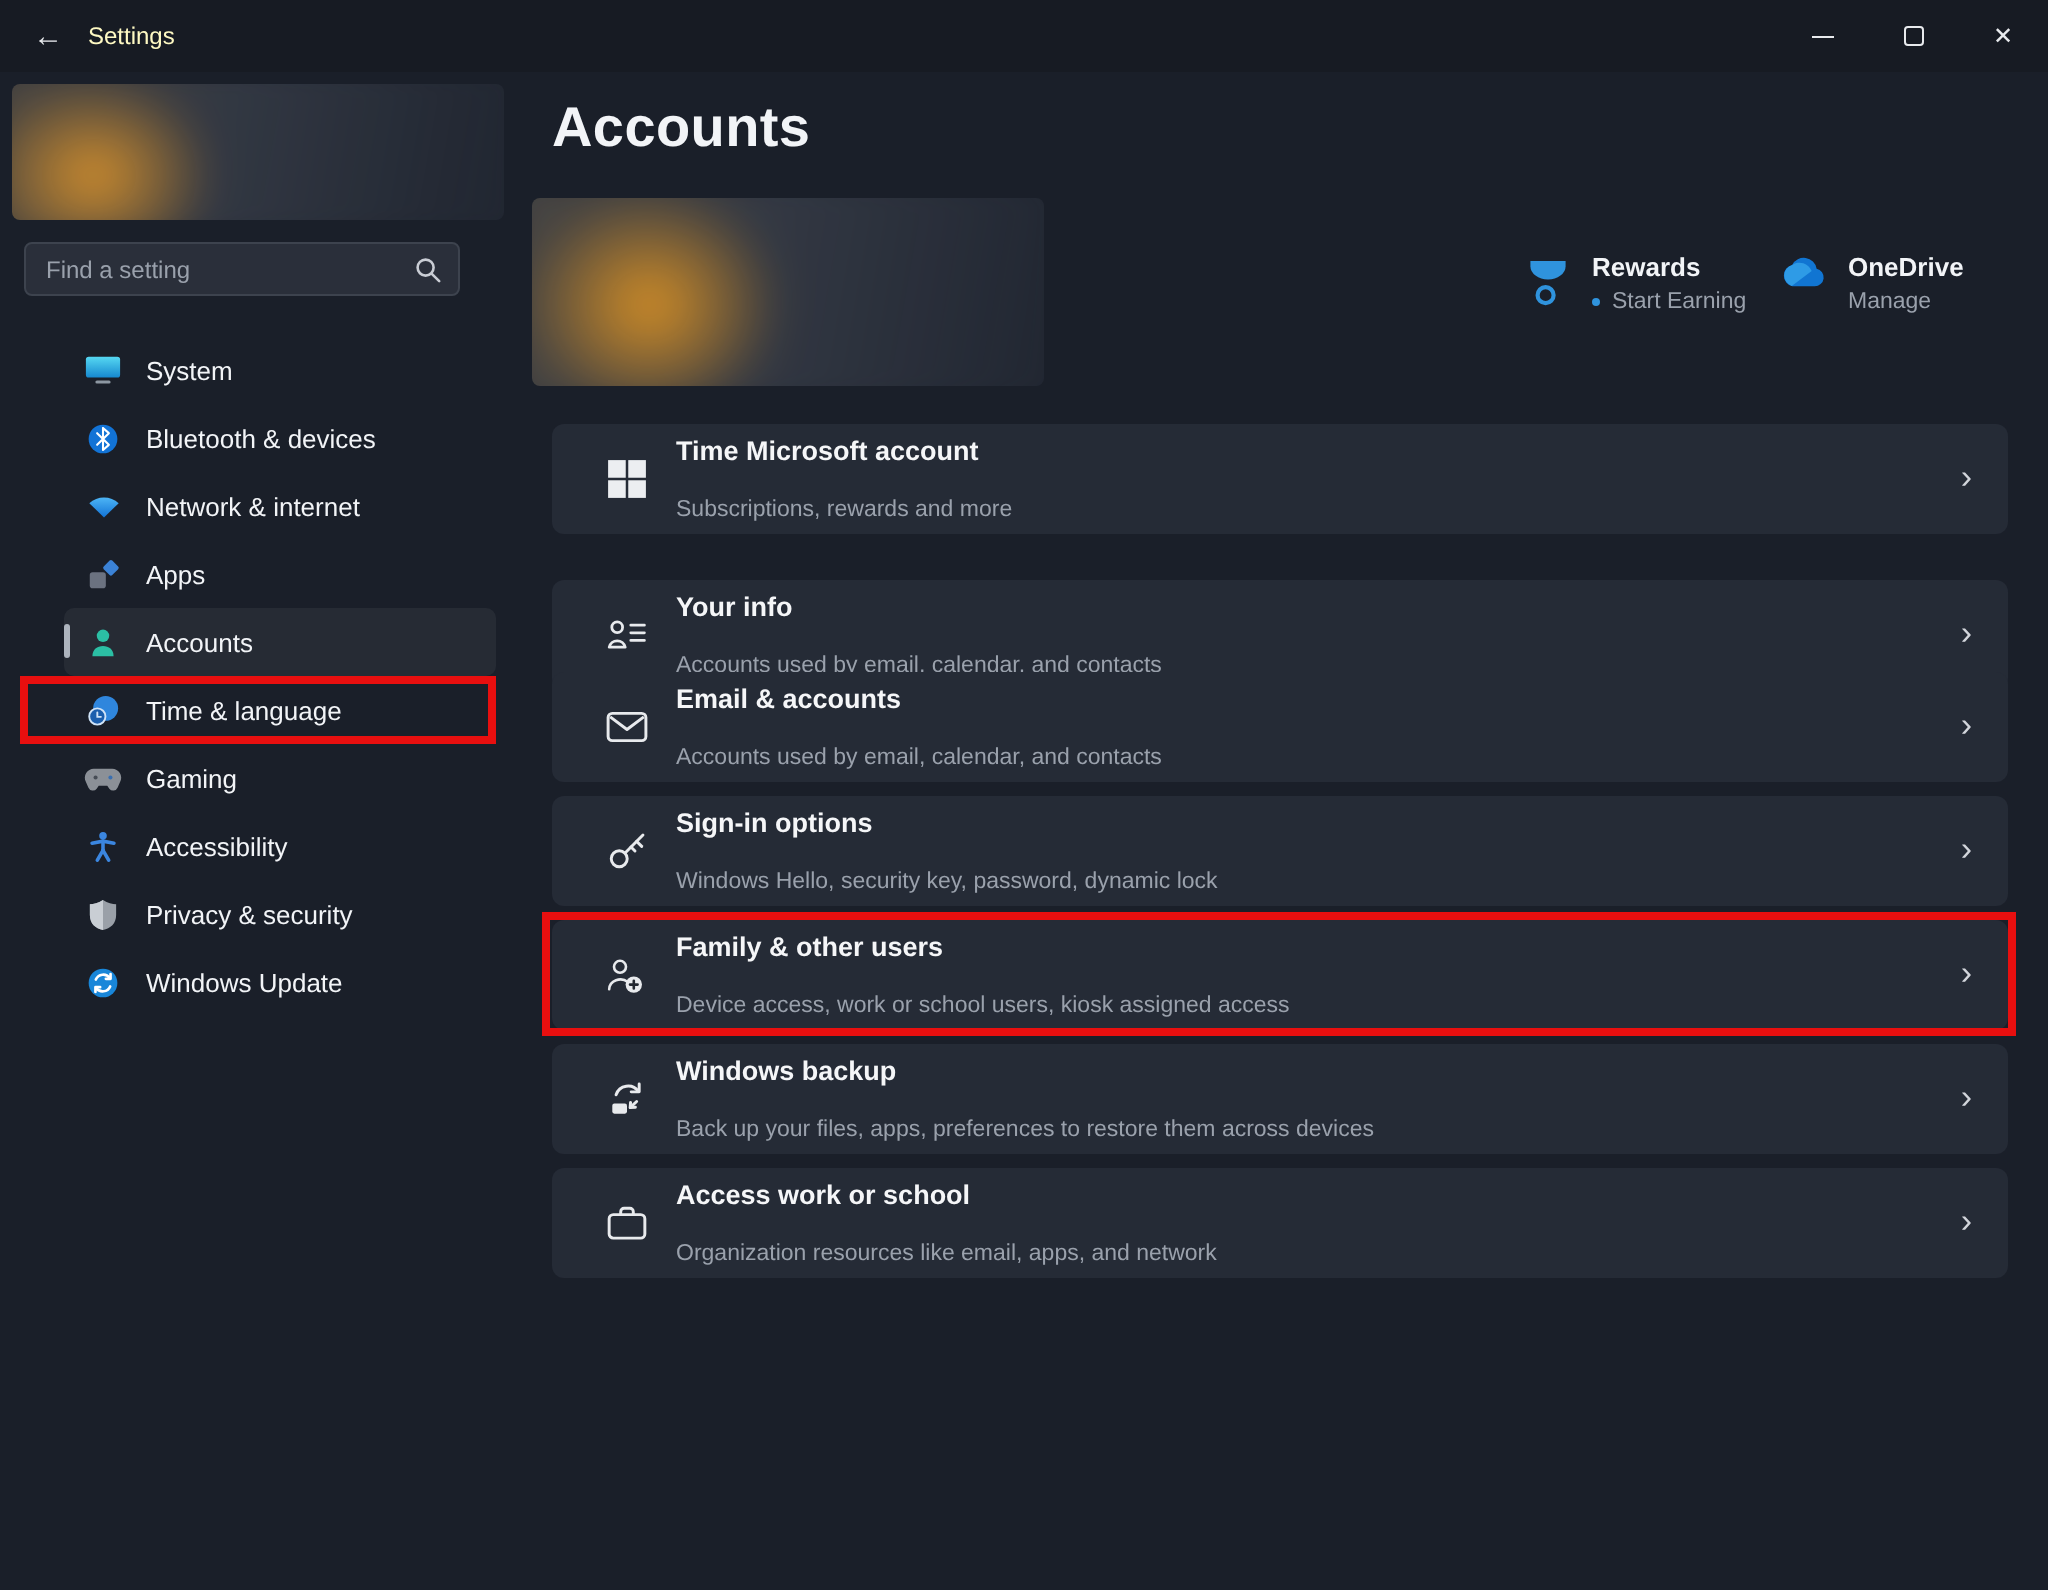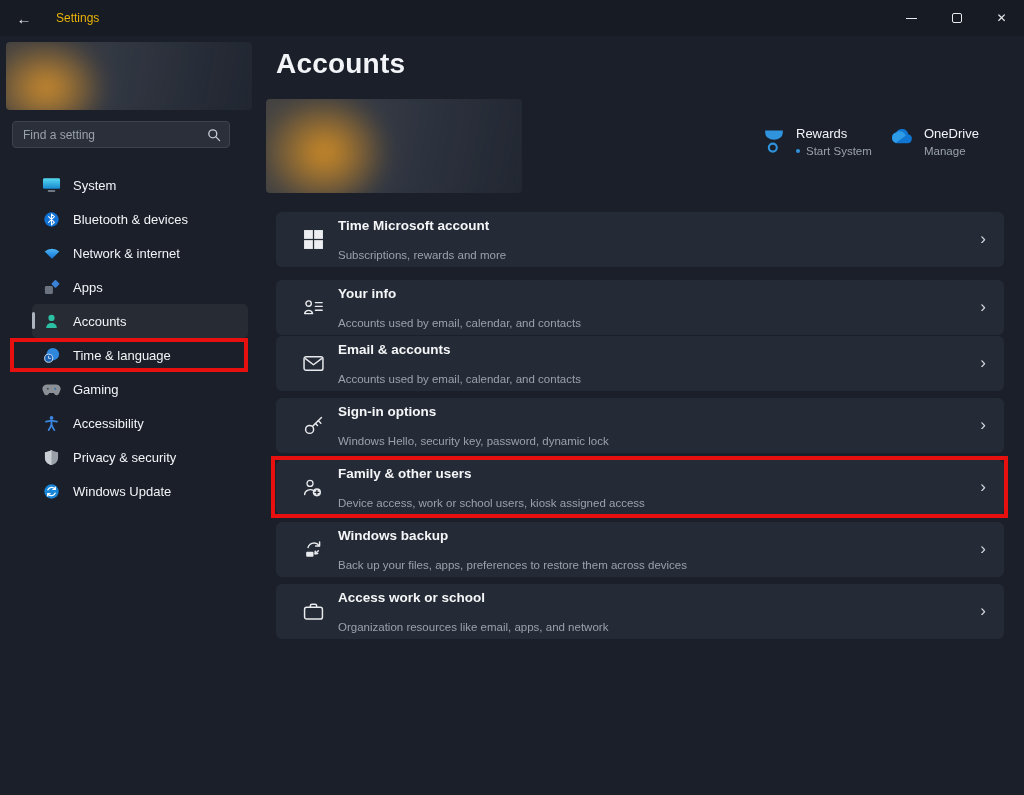--- a/index.html
+++ b/index.html
@@ -4,21 +4,21 @@
 <style>
   * { box-sizing: border-box; margin: 0; padding: 0; }
   html,body { width:1024px; height:795px; overflow:hidden; }
   body { font-family: "Liberation Sans", "DejaVu Sans", sans-serif; background:#1a1f29; color:#f2f4f7; }
   #app { position:relative; width:1024px; height:795px; background:#1a1f29; }
 
   
   .titlebar { position:absolute; left:0; top:0; width:1024px; height:36px; background:#171b23; }
   .back-btn { position:absolute; left:8px; top:4px; width:32px; height:28px; border:none; background:transparent;
               color:#e8eaed; font-size:15px; cursor:pointer; border-radius:4px; }
-  .tb-title { position:absolute; left:56px; top:11px; font-size:12px; color:#eab308; }
+  .tb-title { position:absolute; left:44px; top:11px; font-size:12px; color:#fef9c3; }
   .win-controls { position:absolute; right:0; top:0; height:36px; display:flex; }
   .wc { width:45px; height:36px; display:flex; align-items:center; justify-content:center; background:transparent;
         border:none; color:#e8eaed; cursor:pointer; }
   .wc .min-glyph { display:block; width:11px; height:1px; background:#e8eaed; }
   .wc .max-glyph { display:block; width:10px; height:10px; border:1px solid #e8eaed; border-radius:2px; }
   .wc.close { font-size:12px; }
 
   
   .sidebar { position:absolute; left:0; top:36px; width:260px; height:759px; }
   .profile-blur-wrap { position:absolute; left:6px; top:6px; width:246px; height:68px; border-radius:4px; overflow:hidden; }
@@ -45,21 +45,21 @@
   
   .main-title { position:absolute; left:276px; top:48px; font-size:28px; font-weight:700; letter-spacing:0.2px; }
   .banner-blur-wrap { position:absolute; left:266px; top:99px; width:256px; height:94px; border-radius:4px; overflow:hidden; }
   .banner-blur { position:absolute; inset:-16px; filter:blur(10px);
      background:
        radial-gradient(95px 85px at 26% 55%, rgba(222,148,36,0.95), rgba(222,148,36,0) 70%),
        linear-gradient(100deg, rgba(118,108,92,0.5) 0%, rgba(76,82,94,0.5) 45%, rgba(55,61,74,0.45) 78%, rgba(44,50,62,0.35) 100%); }
 
   .promo { position:absolute; top:126px; display:flex; align-items:flex-start; cursor:pointer; }
   .promo-icon { margin-right:11px; margin-top:2px; }
-  .promo-name { font-size:13px; font-weight:400; }
+  .promo-name { font-size:13px; font-weight:700; }
   .promo-sub { margin-top:4px; font-size:11.5px; color:#9aa1ac; display:flex; align-items:center; }
   .blue-dot { width:4px; height:4px; border-radius:50%; background:#2f93dd; margin-right:6px; display:inline-block; }
   #promo-rewards { left:763px; }
   #promo-onedrive { left:886px; }
 
   .card { position:absolute; left:276px; width:728px; height:55px; background:#252b36; border-radius:6px;
           display:flex; align-items:center; cursor:pointer; }
   .card-icon { width:26px; margin-left:24px; display:flex; justify-content:center; }
   .card-text { margin-left:12px; }
   .card-title { font-size:13.5px; font-weight:600; color:#f5f6f8; }
@@ -242,21 +242,21 @@
     <span class="promo-icon">
       <svg width="22" height="27" viewBox="0 0 22 27">
           <path d="M2.2 2.5 h17.6 v2.6 a8.8 6.6 0 0 1 -17.6 0 Z" fill="#2f93dd"></path>
           <circle cx="9.8" cy="19.6" r="4" fill="none" stroke="#2f93dd" stroke-width="2.1"></circle>
         </svg>
     </span>
     <div>
       <div class="promo-name">Rewards</div>
       <div class="promo-sub">
           <span class="blue-dot"></span>
-          <span>Start System</span>
+          <span>Start Earning</span>
         </div>
     </div>
   </div>
 
   <div class="promo" id="promo-onedrive">
     <span class="promo-icon">
       <svg width="27" height="17" viewBox="0 0 26 16">
           <path d="M9.8 14.4 h10.7 a4.3 4.3 0 0 0 1 -8.5 A6.3 6.3 0 0 0 9.7 4.1 A5.3 5.3 0 0 0 9.8 14.4 Z" fill="#1175d2"></path>
           <path d="M9.7 4.1 a6.3 6.3 0 0 1 9.4 2.9 l-9.6 7.2 a5.3 5.3 0 0 1 0.2 -10.1 Z" fill="#2e9be6"></path>
         </svg>
@@ -278,21 +278,21 @@
           <rect x="10.6" y="10.6" width="8.4" height="8.4" fill="#eceef1"></rect>
         </svg>
     </span>
     <div class="card-text">
       <div class="card-title">Time Microsoft account</div>
       <div class="card-sub">Subscriptions, rewards and more</div>
     </div>
     <span class="chevron">›</span>
   </div>
 
-  <div class="card" style="top:280px">
+  <div class="card" style="top:290px">
     <span class="card-icon">
       <svg width="21" height="19" viewBox="0 0 21 19" fill="none" stroke="#e8eaed" stroke-width="1.4" stroke-linecap="round">
           <circle cx="5.6" cy="5.6" r="2.7"></circle>
           <path d="M1.6 15.6 a4.1 4.1 0 0 1 8 0 Z" stroke-linejoin="round"></path>
           <path d="M12.4 4.6 h6.8 M12.4 8.4 h6.8 M12.4 12.2 h6.8"></path>
         </svg>
     </span>
     <div class="card-text">
       <div class="card-title">Your info</div>
       <div class="card-sub">Accounts used by email, calendar, and contacts</div>

